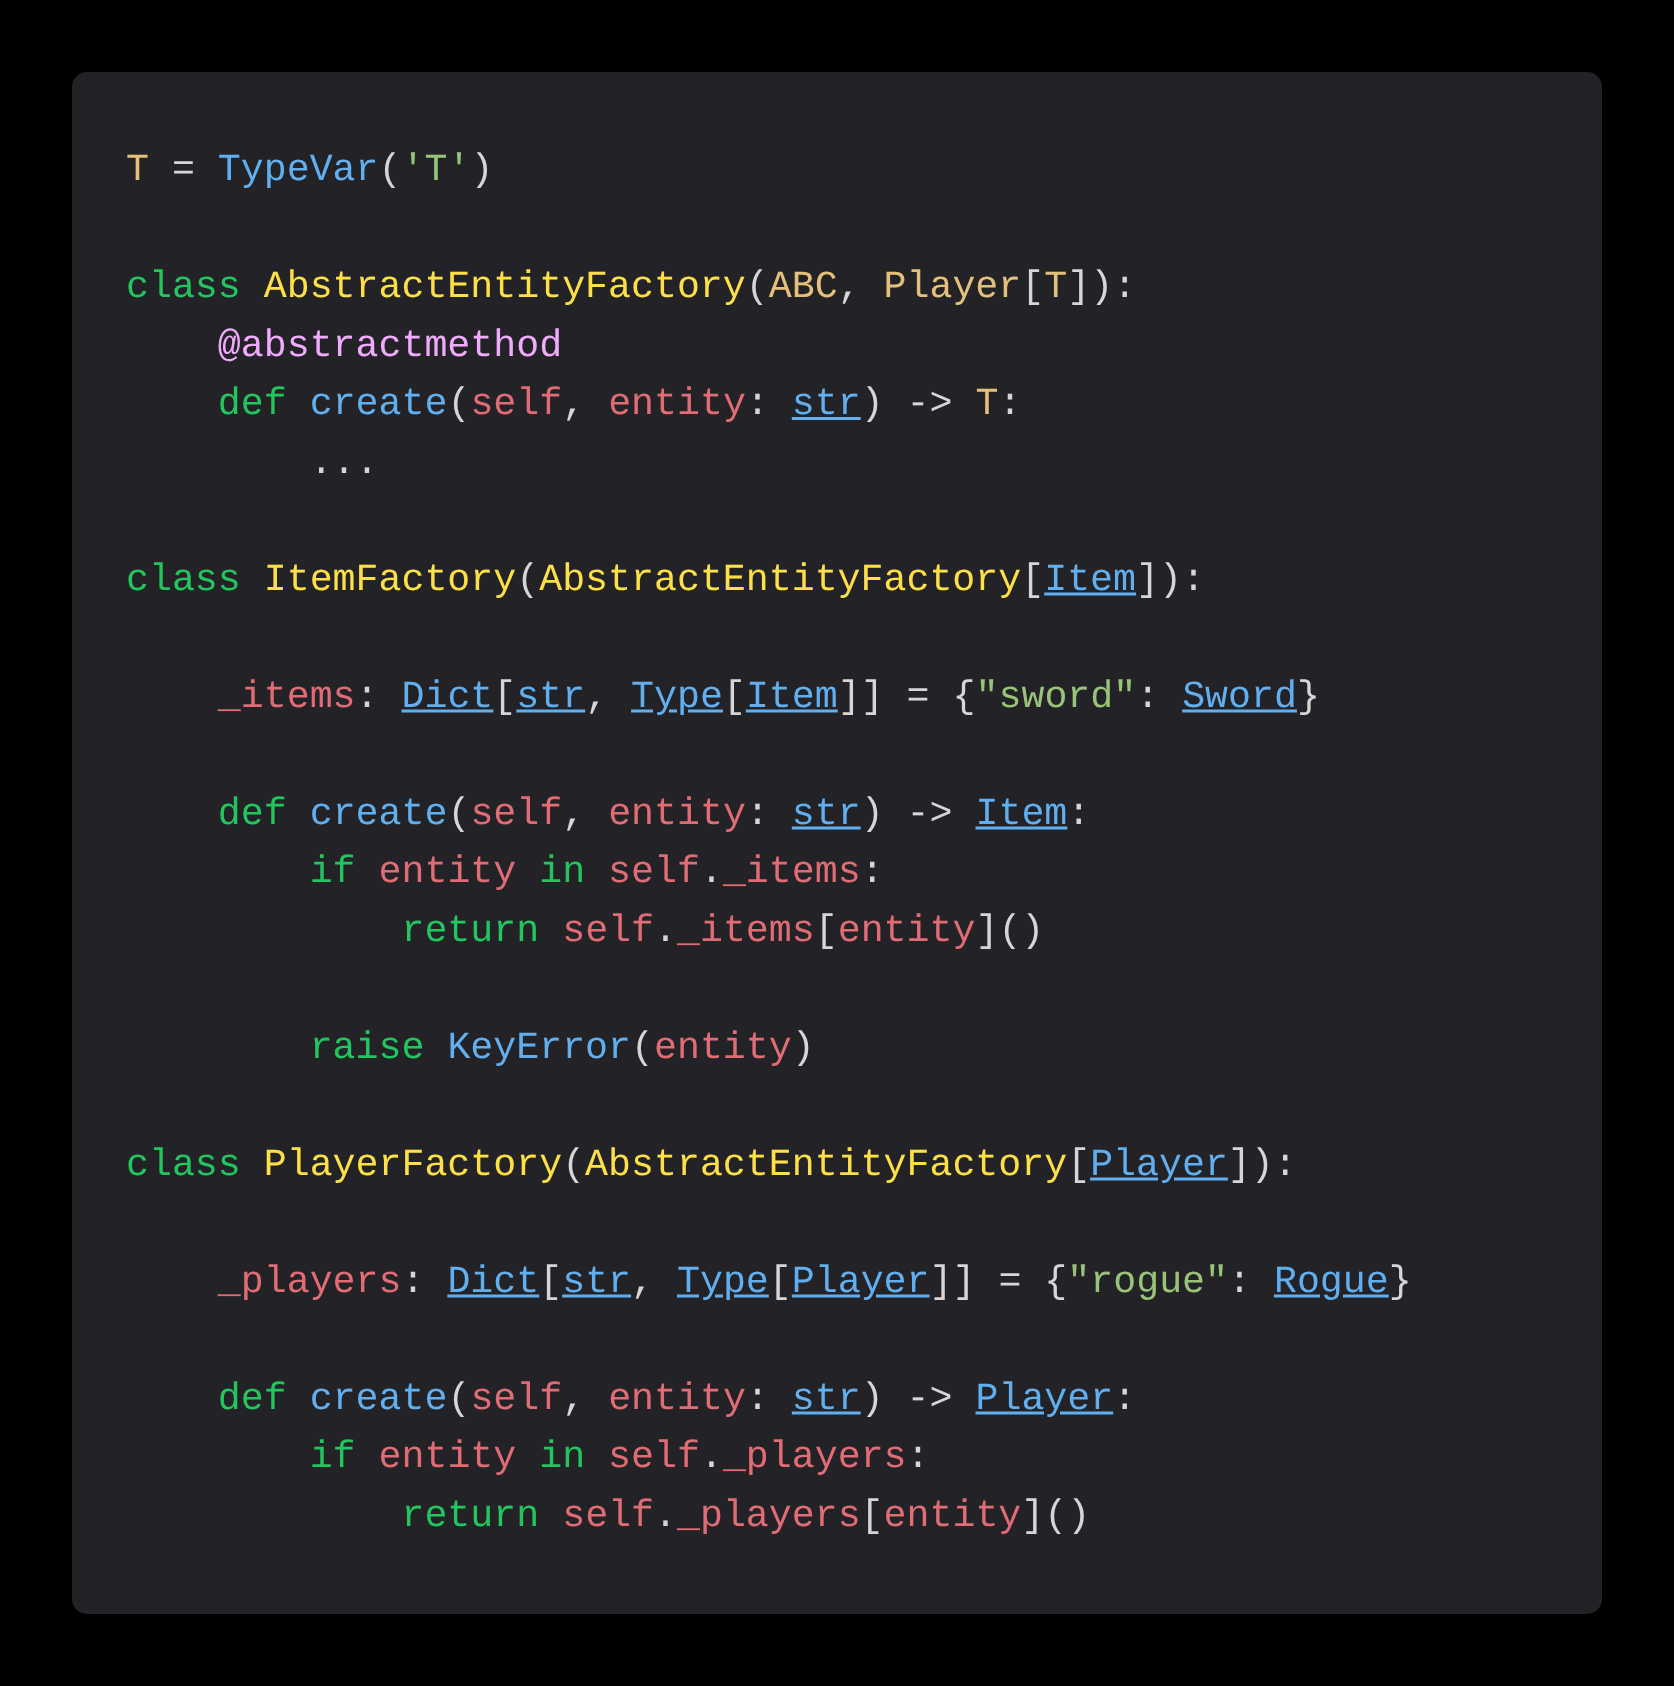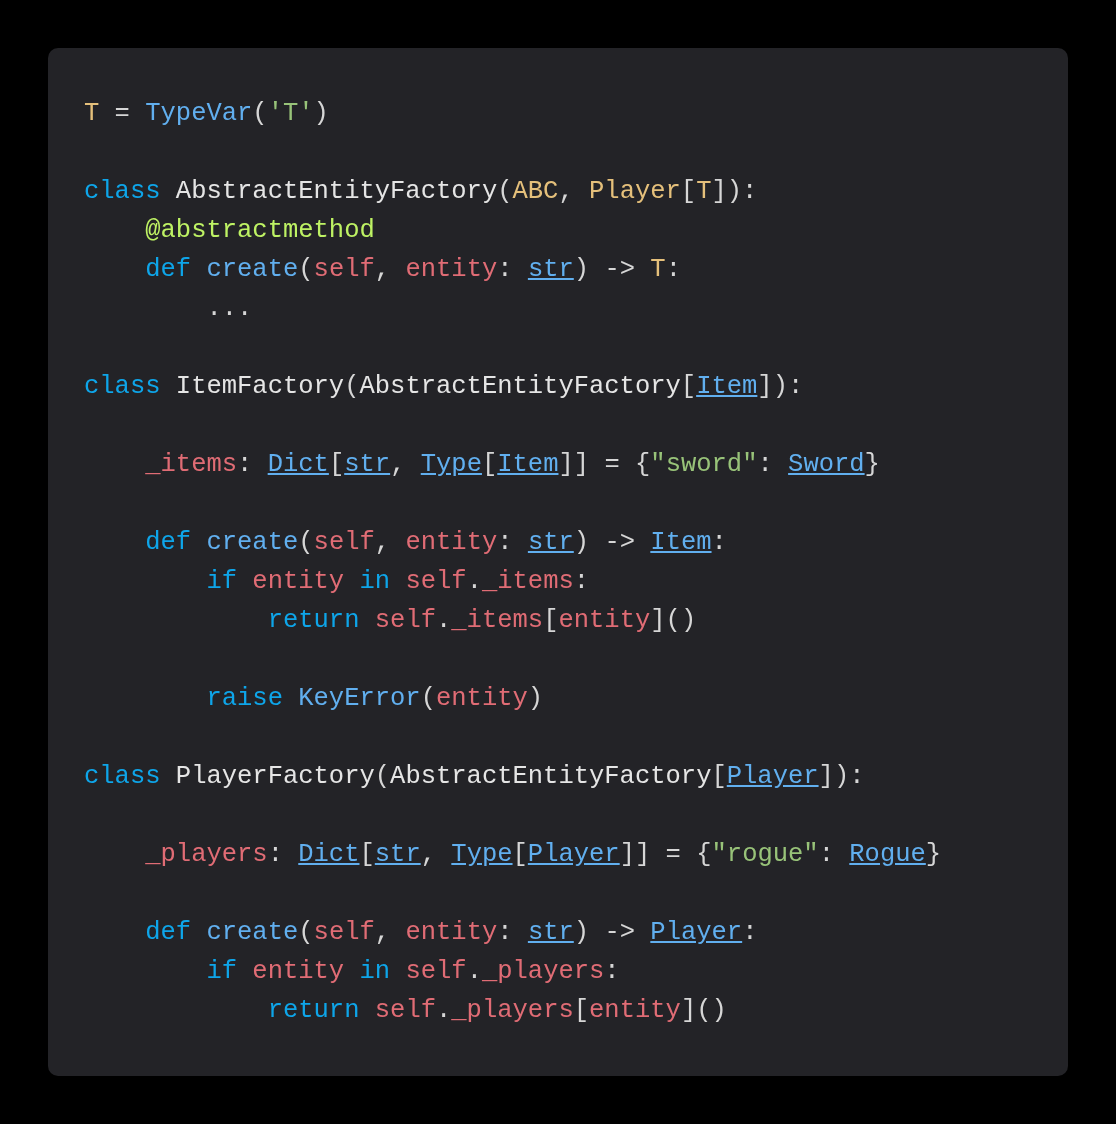--- a/index.html
+++ b/index.html
@@ -20,30 +20,30 @@
     border-radius: 10px;
     box-sizing: border-box;
     padding: 46px 36px;
     font-family: ui-monospace, SFMono-Regular, "SF Mono", Menlo, Consolas, "Liberation Mono", monospace;
     font-size: 25.5px;
     line-height: 1.53;
     white-space: pre;
     color: #d6d6d6;
     overflow: hidden;
   }
-  .tok-keyword   { color: #0ea5e9; }   
+  .tok-keyword   { color: #22c55e; }   
   .tok-var       { color: #e06c75; }   
   .tok-varcap    { color: #e5c07b; }   
-  .tok-class     { color: #e5e5e5; }   
+  .tok-class     { color: #fde047; }   
   .tok-func      { color: #61afef; }   
   .tok-type      { color: #61afef; text-decoration: underline; }
   .tok-string    { color: #98c379; }   
   .tok-op        { color: #d6d6d6; }
   .tok-punct     { color: #d6d6d6; }
-  .tok-deco      { color: #bef264; }
+  .tok-deco      { color: #f0abfc; }
   .tok-arrow     { color: #d6d6d6; }
 </style>
 </head>
 <body>
 
 <div class="code-panel"><span class="tok-varcap">T</span><span class="tok-op"> = </span><span class="tok-func">TypeVar</span><span class="tok-punct">(</span><span class="tok-string">'T'</span><span class="tok-punct">)</span>
 
 <span class="tok-keyword">class</span> <span class="tok-class">AbstractEntityFactory</span><span class="tok-punct">(</span><span class="tok-varcap">ABC</span><span class="tok-punct">, </span><span class="tok-varcap">Player</span><span class="tok-punct">[</span><span class="tok-varcap">T</span><span class="tok-punct">]</span><span class="tok-punct">)</span><span class="tok-punct">:</span>
     <span class="tok-deco">@abstractmethod</span>
     <span class="tok-keyword">def</span> <span class="tok-func">create</span><span class="tok-punct">(</span><span class="tok-var">self</span><span class="tok-punct">, </span><span class="tok-var">entity</span><span class="tok-punct">:</span> <span class="tok-type">str</span><span class="tok-punct">)</span><span class="tok-arrow"> -&gt; </span><span class="tok-varcap">T</span><span class="tok-punct">:</span>

